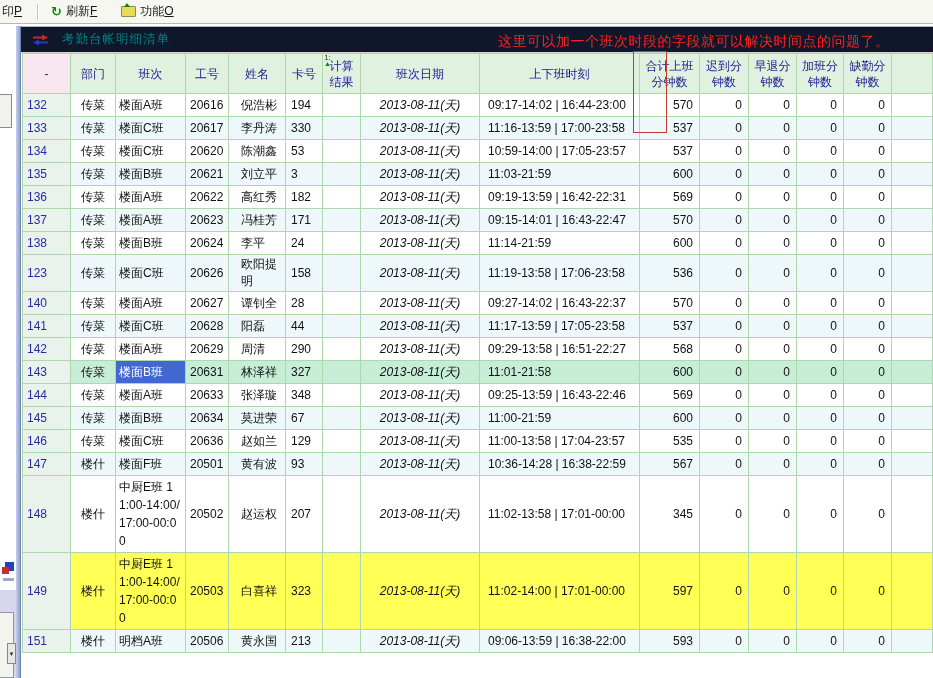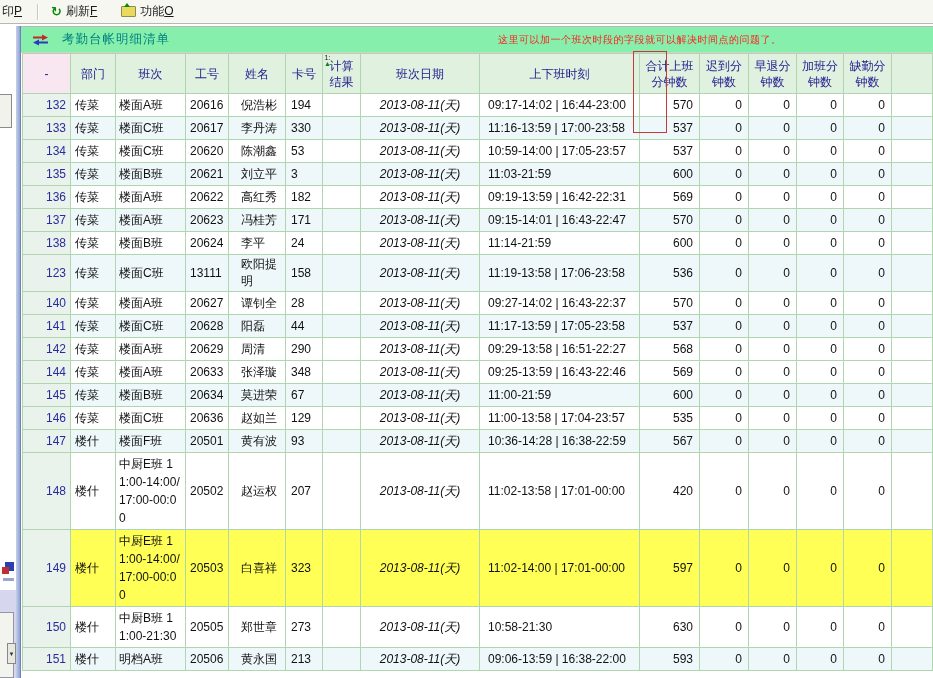--- a/index.html
+++ b/index.html
@@ -31,21 +31,21 @@
     background:#e8e8e0; border:1px solid #888; font-size:6px; color:#333;
     display:flex; align-items:center; justify-content:center; }
 
   
   .vbar { position:absolute; left:16px; top:26px; width:5px; height:652px;
     background:linear-gradient(90deg,#c6d0ec,#8fa3d4); border-right:1px solid #6f83b4; }
 
   
   .panel { position:absolute; left:21px; top:26px; width:912px; height:652px;
     background:#fff; border-top:1px solid #b8b8b0; }
-  .panel-title { position:relative; height:26px; background:#86efac;
+  .panel-title { position:relative; height:26px; background:#0f172a;
     border-bottom:1px solid #d2d2ca; display:flex; align-items:center; }
   .swap-icon { margin-left:11px; display:inline-flex; }
   .title-text { margin-left:13px; color:var(--title-color); font-size:12.5px; letter-spacing:1px; }
 
   
   .grid-wrap { position:absolute; left:1px; top:26px; width:911px; }
   table { border-collapse:collapse; table-layout:fixed; width:911px; font-size:12px; }
   th, td { border:1px solid var(--grid); overflow:hidden; }
   thead th { height:40px; background:var(--header-bg); color:var(--header-text);
     font-weight:normal; text-align:center; vertical-align:middle; line-height:16px; padding:1px; }
@@ -53,35 +53,35 @@
   thead th.c-h6 { position:relative; }
   .sortmark { position:absolute; left:1px; top:1px; display:flex; flex-direction:column;
     align-items:center; line-height:6px; }
   .sortmark .s1 { font-size:8px; color:#333; }
   .sortmark .s2 { font-size:7px; color:#0a8a0a; }
 
   tbody tr { height:22px; }
   tbody td { padding:1px 4px; line-height:17px; vertical-align:middle; color:#111; background:#fff; }
   tbody tr.alt td { background:var(--alt-row); }
   tbody td.c-rownum { background:var(--rownum-bg) !important; color:var(--rownum-text);
-    text-align:right; }
-  tbody td.c-dept { text-align:left;font-family:Liberation Serif, serif; }
+    text-align:left; }
+  tbody td.c-dept { text-align:center;font-family:Liberation Serif, serif; }
   tbody td.c-shift { text-align:left; padding:2px 3px; line-height:18px; word-break:break-all; }
   tbody td.c-empid { text-align:left; }
   tbody td.c-name { text-align:left; padding-left:12px; }
   tbody td.c-card { text-align:left; padding-left:5px;margin-top:20px; }
   tbody td.c-date { text-align:center;font-style:italic; }
   tbody td.c-times { text-align:left; padding-left:8px; }
   tbody td.c-total, tbody td.c-zero { text-align:right; padding-right:6px; }
   tr.row-sel td:not(.c-rownum) { background:var(--sel-row); }
   tr.row-flag td:not(.c-rownum) { background:var(--flag-row); }
   td.sel-cell { background:var(--sel-cell) !important; color:#fff; }
 
   
-  .annotation { position:absolute; left:498px; top:33px; font-size:10px;
+  .annotation { position:absolute; left:498px; top:33px; font-size:14px;
     color:var(--annotation-color); letter-spacing:0.5px; white-space:nowrap; z-index:5; }
   .red-box { position:absolute; left:633px; top:51px; width:34px; height:82px;
     border:1px solid #c23a3a; z-index:5; }
 </style>
 </head>
 <body>
 
 <div class="screen">
 
   <div class="toolbar">
@@ -287,21 +287,21 @@
               <td class="c-zero">0</td>
               <td class="c-zero">0</td>
               <td class="c-zero">0</td>
               <td class="c-zero">0</td>
               <td class="c-fill"></td>
             </tr>
             <tr class="alt">
               <td class="c-rownum">123</td>
               <td class="c-dept">传菜</td>
               <td class="c-shift">楼面C班</td>
-              <td class="c-empid">13111</td>
+              <td class="c-empid">20626</td>
               <td class="c-name">欧阳提明</td>
               <td class="c-card">158</td>
               <td class="c-result"></td>
               <td class="c-date">2013-08-11(天)</td>
               <td class="c-times">11:19-13:58 | 17:06-23:58</td>
               <td class="c-total">536</td>
               <td class="c-zero">0</td>
               <td class="c-zero">0</td>
               <td class="c-zero">0</td>
               <td class="c-zero">0</td>
@@ -345,20 +345,37 @@
               <td class="c-rownum">142</td>
               <td class="c-dept">传菜</td>
               <td class="c-shift">楼面A班</td>
               <td class="c-empid">20629</td>
               <td class="c-name">周清</td>
               <td class="c-card">290</td>
               <td class="c-result"></td>
               <td class="c-date">2013-08-11(天)</td>
               <td class="c-times">09:29-13:58 | 16:51-22:27</td>
               <td class="c-total">568</td>
+              <td class="c-zero">0</td>
+              <td class="c-zero">0</td>
+              <td class="c-zero">0</td>
+              <td class="c-zero">0</td>
+              <td class="c-fill"></td>
+            </tr>
+            <tr class="alt row-sel">
+              <td class="c-rownum">143</td>
+              <td class="c-dept">传菜</td>
+              <td class="c-shift sel-cell">楼面B班</td>
+              <td class="c-empid">20631</td>
+              <td class="c-name">林泽祥</td>
+              <td class="c-card">327</td>
+              <td class="c-result"></td>
+              <td class="c-date">2013-08-11(天)</td>
+              <td class="c-times">11:01-21:58</td>
+              <td class="c-total">600</td>
               <td class="c-zero">0</td>
               <td class="c-zero">0</td>
               <td class="c-zero">0</td>
               <td class="c-zero">0</td>
               <td class="c-fill"></td>
             </tr>
             <tr>
               <td class="c-rownum">144</td>
               <td class="c-dept">传菜</td>
               <td class="c-shift">楼面A班</td>
@@ -429,21 +446,21 @@
             <tr>
               <td class="c-rownum">148</td>
               <td class="c-dept">楼什</td>
               <td class="c-shift">中厨E班 11:00-14:00/17:00-00:00</td>
               <td class="c-empid">20502</td>
               <td class="c-name">赵运权</td>
               <td class="c-card">207</td>
               <td class="c-result"></td>
               <td class="c-date">2013-08-11(天)</td>
               <td class="c-times">11:02-13:58 | 17:01-00:00</td>
-              <td class="c-total">420</td>
+              <td class="c-total">345</td>
               <td class="c-zero">0</td>
               <td class="c-zero">0</td>
               <td class="c-zero">0</td>
               <td class="c-zero">0</td>
               <td class="c-fill"></td>
             </tr>
             <tr class="alt row-flag">
               <td class="c-rownum">149</td>
               <td class="c-dept">楼什</td>
               <td class="c-shift">中厨E班 11:00-14:00/17:00-00:00</td>
@@ -453,37 +470,20 @@
               <td class="c-result"></td>
               <td class="c-date">2013-08-11(天)</td>
               <td class="c-times">11:02-14:00 | 17:01-00:00</td>
               <td class="c-total">597</td>
               <td class="c-zero">0</td>
               <td class="c-zero">0</td>
               <td class="c-zero">0</td>
               <td class="c-zero">0</td>
               <td class="c-fill"></td>
             </tr>
-            <tr>
-              <td class="c-rownum">150</td>
-              <td class="c-dept">楼什</td>
-              <td class="c-shift">中厨B班 11:00-21:30</td>
-              <td class="c-empid">20505</td>
-              <td class="c-name">郑世章</td>
-              <td class="c-card">273</td>
-              <td class="c-result"></td>
-              <td class="c-date">2013-08-11(天)</td>
-              <td class="c-times">10:58-21:30</td>
-              <td class="c-total">630</td>
-              <td class="c-zero">0</td>
-              <td class="c-zero">0</td>
-              <td class="c-zero">0</td>
-              <td class="c-zero">0</td>
-              <td class="c-fill"></td>
-            </tr>
             <tr class="alt">
               <td class="c-rownum">151</td>
               <td class="c-dept">楼什</td>
               <td class="c-shift">明档A班</td>
               <td class="c-empid">20506</td>
               <td class="c-name">黄永国</td>
               <td class="c-card">213</td>
               <td class="c-result"></td>
               <td class="c-date">2013-08-11(天)</td>
               <td class="c-times">09:06-13:59 | 16:38-22:00</td>

